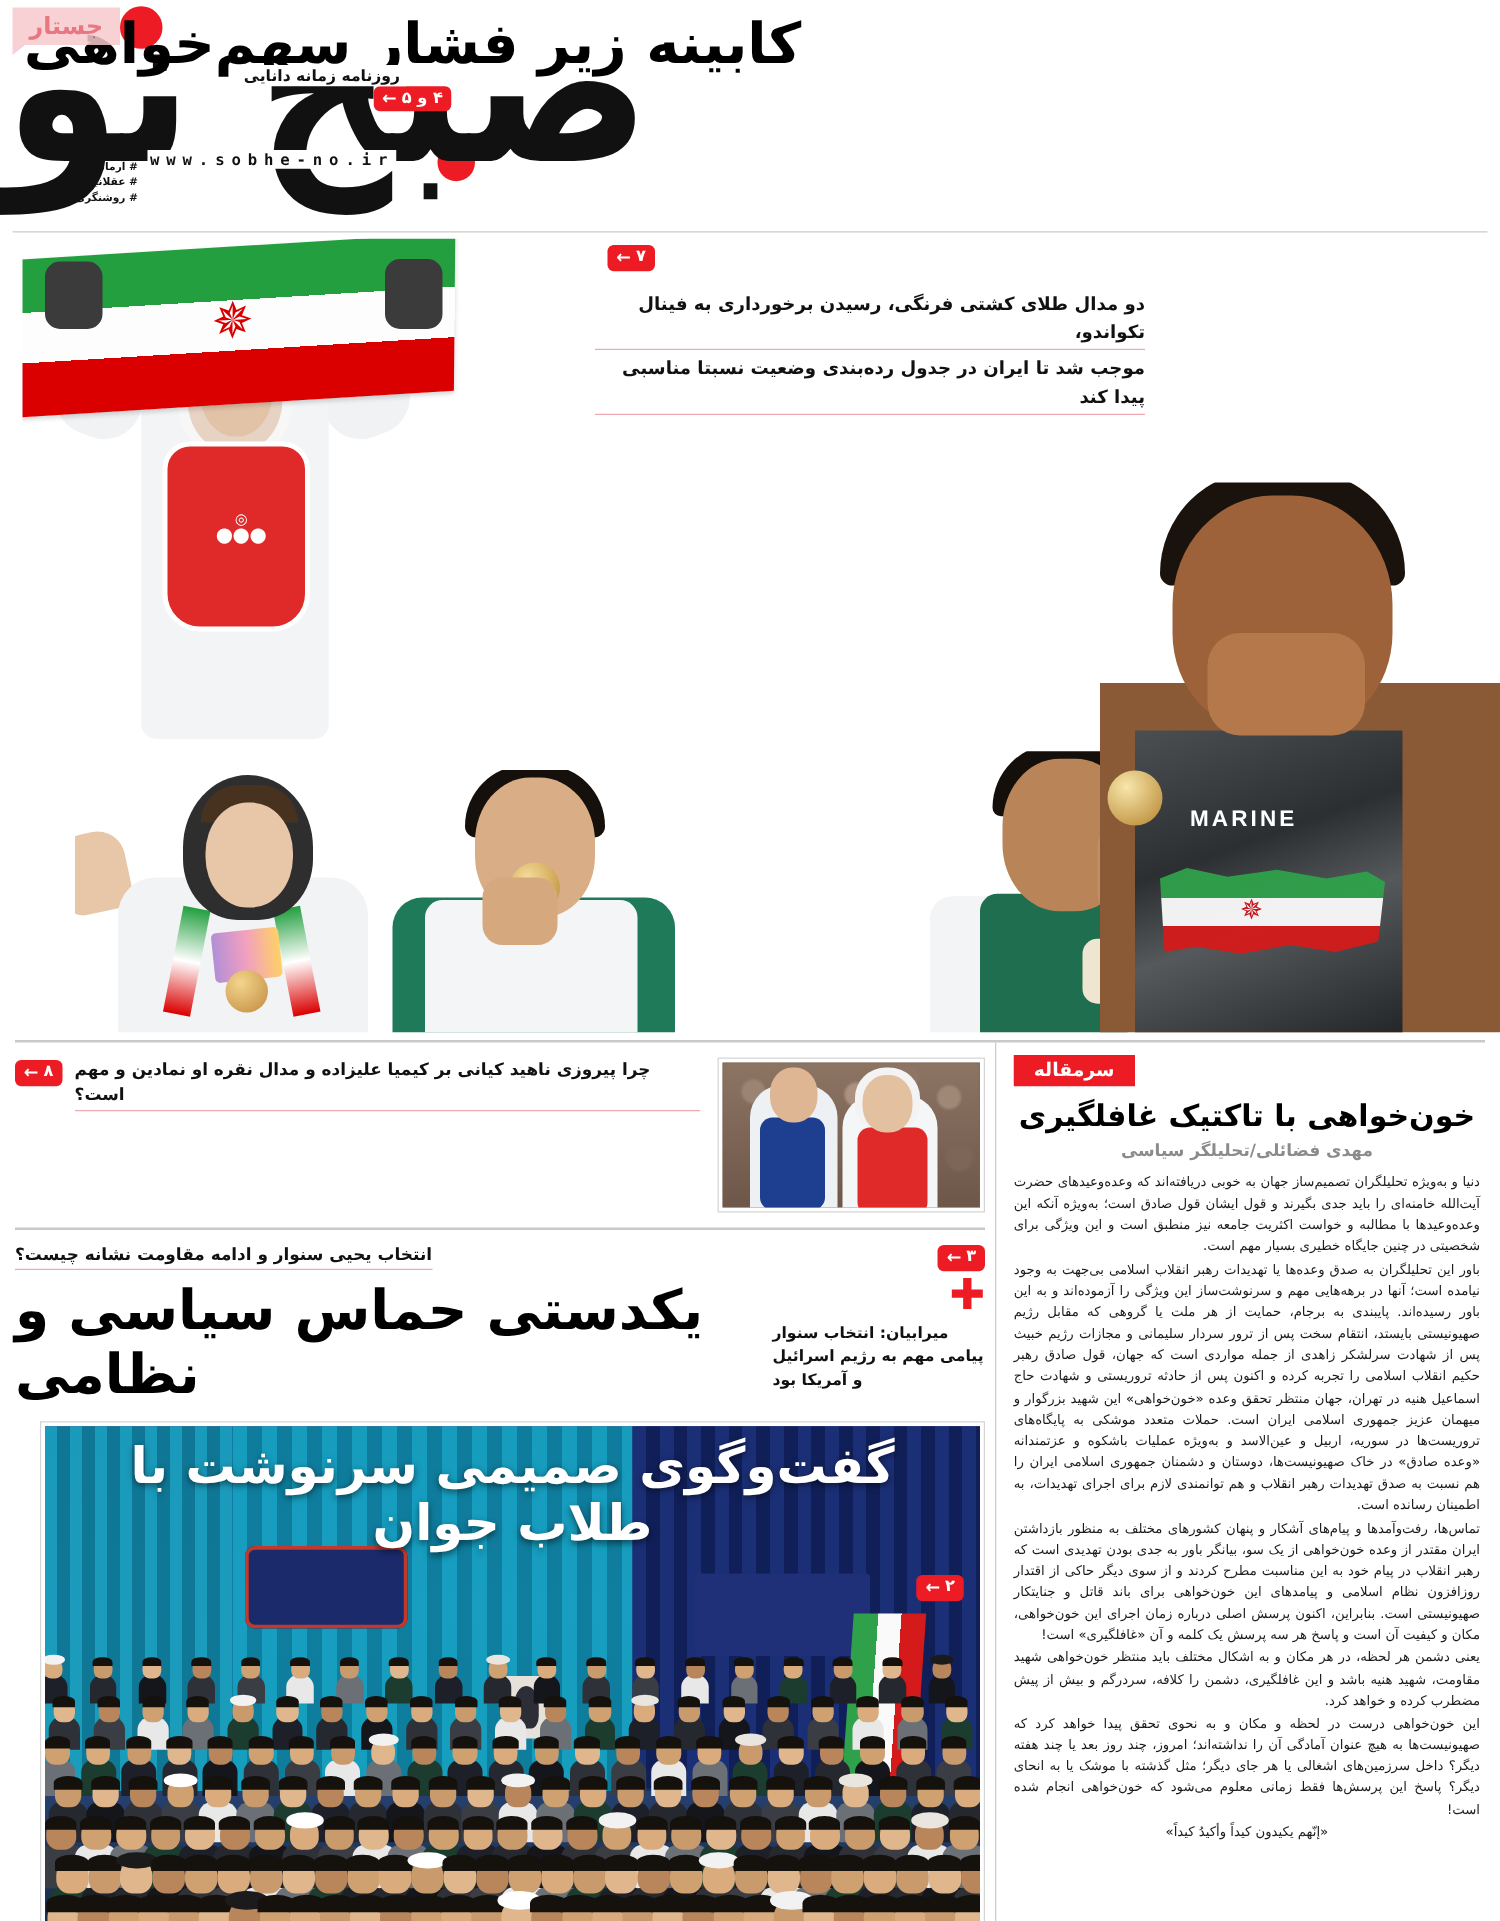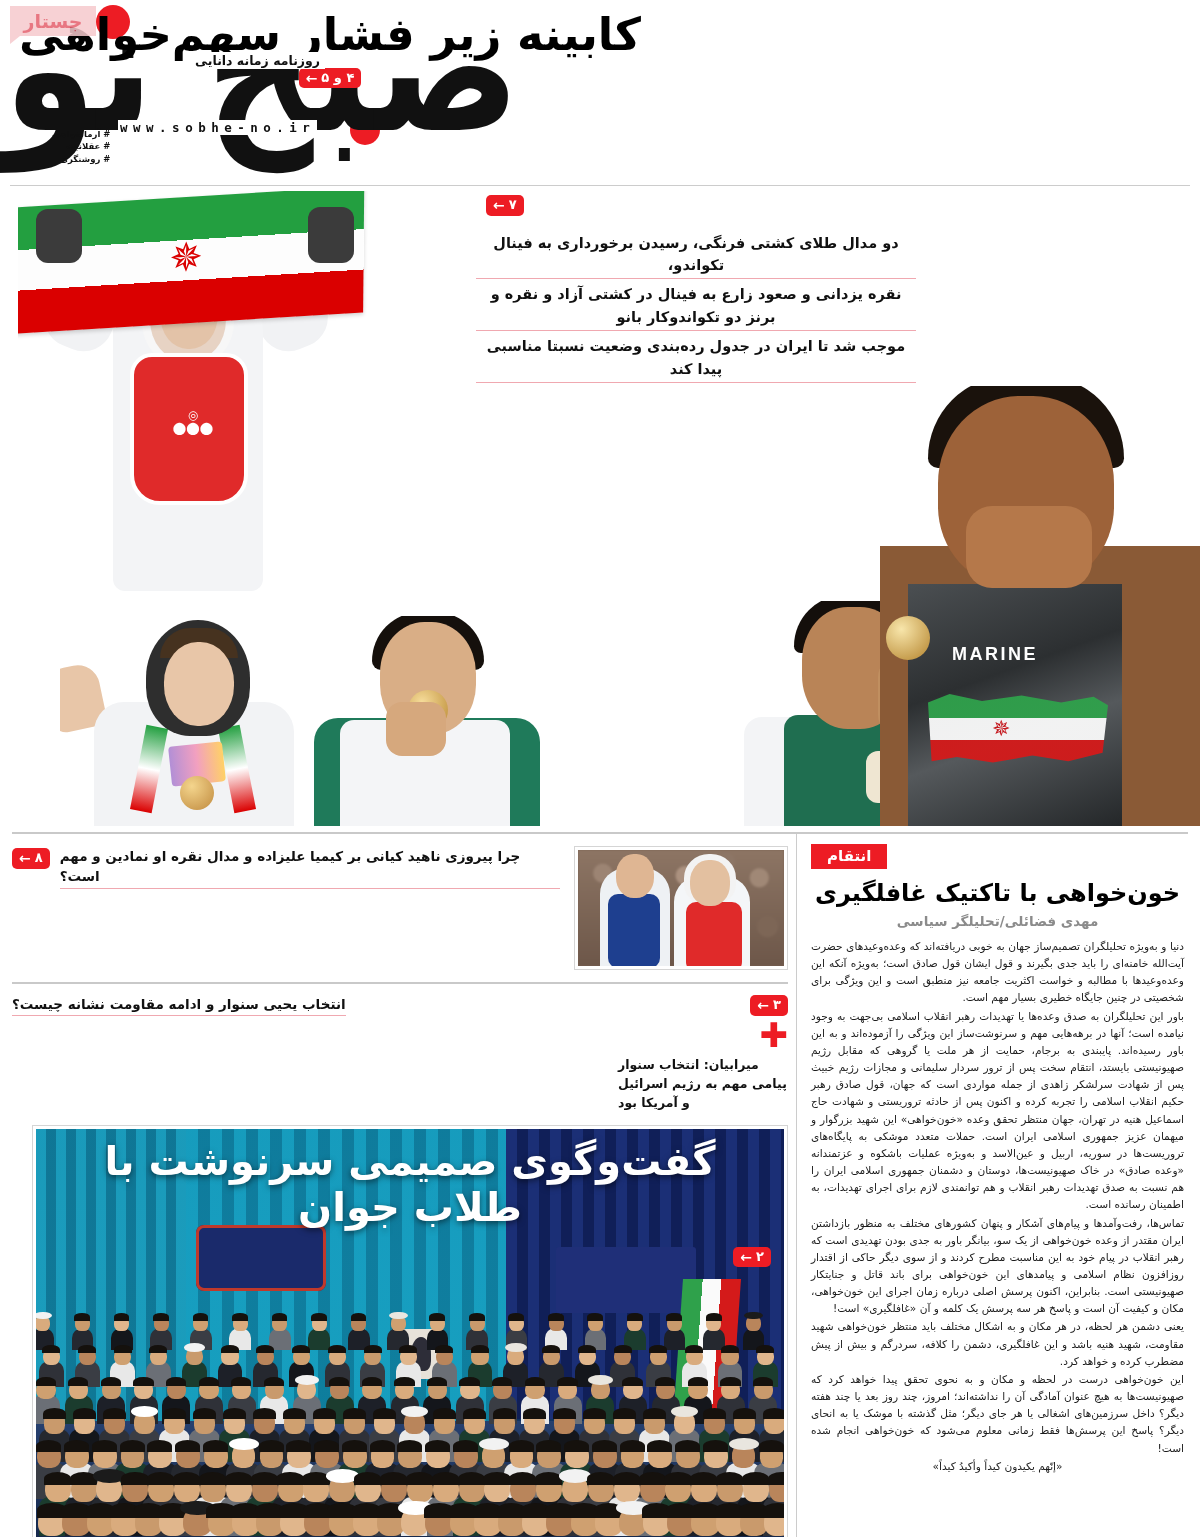--- a/index.html
+++ b/index.html
@@ -182,21 +182,21 @@
   .mr-hands { position:absolute; left:86px; top:120px; width:126px; height:82px; background:#b5784a; border-radius:26px; }
   .mr-medal2 { position:absolute; left:6px; top:230px; width:44px; height:44px; border-radius:50%; background:radial-gradient(circle at 35% 30%, #f8e6ab, #b4832c); }
 
   .sports-text { position:absolute; right:0; top:0; width:720px; padding:8px 14px 0 0; z-index:8; }
   .sp-badge-row { text-align:left; padding-left:6px; }
   .sp-head {
     text-align:right; direction:rtl; font-size:60px; font-weight:700; color:#000;
     line-height:1.1; margin-top:2px; letter-spacing:-2px; white-space:nowrap;
   }
   .sp-deck {
-    direction:rtl; text-align:center; margin:16px 6px 0 0; width:440px; margin-right:270px;
+    direction:rtl; text-align:right; margin:16px 6px 0 0; width:440px; margin-right:270px;
   }
   .sp-deck p {
     font-size:14.5px; font-weight:700; line-height:1.55; color:#111;
     border-bottom:1.5px solid #f0a8b0; padding-bottom:2px; margin-bottom:4px;
   }
 
   .hr-strong { height:2px; background:#c9c9c9; margin:6px 12px 0 12px; }
 
   
   .lower { position:relative; width:1200px; display:flex; direction:rtl; }
@@ -388,32 +388,31 @@
 
     <div class="sports-text">
       <div class="sp-badge-row">
         <span class="pagebadge">
           <span>۷</span>
           <span class="arw">←</span>
         </span>
       </div>
       <div class="sp-deck">
         <p>دو مدال طلای کشتی فرنگی، رسیدن برخورداری به فینال تکواندو،</p>
-        <p>نقره یزدانی و صعود زارع به فینال در کشتی آزاد و نقره و برنز دو تکواندوکار بانو</p>
         <p>موجب شد تا ایران در جدول رده‌بندی وضعیت نسبتا مناسبی پیدا کند</p>
       </div>
     </div>
   </div>
 
   <div class="hr-strong"></div>
 
   <div class="lower">
 
     <div class="col-right">
-      <div class="sarmaghale-tag">انتقام</div>
+      <div class="sarmaghale-tag">سرمقاله</div>
       <div class="ed-title">خون‌خواهی با تاکتیک غافلگیری</div>
       <div class="ed-author">مهدی فضائلی/تحلیلگر سیاسی</div>
       <div class="ed-body">
         <p>دنیا و به‌ویژه تحلیلگران تصمیم‌ساز جهان به خوبی دریافته‌اند که وعده‌وعیدهای حضرت آیت‌الله خامنه‌ای را باید جدی بگیرند و قول ایشان قول صادق است؛ به‌ویژه آنکه این وعده‌وعیدها با مطالبه و خواست اکثریت جامعه نیز منطبق است و این ویژگی برای شخصیتی در چنین جایگاه خطیری بسیار مهم است.</p>
         <p>باور این تحلیلگران به صدق وعده‌ها یا تهدیدات رهبر انقلاب اسلامی بی‌جهت به وجود نیامده است؛ آنها در برهه‌هایی مهم و سرنوشت‌ساز این ویژگی را آزموده‌اند و به این باور رسیده‌اند. پایبندی به برجام، حمایت از هر ملت یا گروهی که مقابل رژیم صهیونیستی بایستد، انتقام سخت پس از ترور سردار سلیمانی و مجازات رژیم خبیث پس از شهادت سرلشکر زاهدی از جمله مواردی است که جهان، قول صادق رهبر حکیم انقلاب اسلامی را تجربه کرده و اکنون پس از حادثه تروریستی و شهادت حاج اسماعیل هنیه در تهران، جهان منتظر تحقق وعده «خون‌خواهی» این شهید بزرگوار و میهمان عزیز جمهوری اسلامی ایران است. حملات متعدد موشکی به پایگاه‌های تروریست‌ها در سوریه، اربیل و عین‌الاسد و به‌ویژه عملیات باشکوه و عزتمندانه «وعده صادق» در خاک صهیونیست‌ها، دوستان و دشمنان جمهوری اسلامی ایران را هم نسبت به صدق تهدیدات رهبر انقلاب و هم توانمندی لازم برای اجرای تهدیدات، به اطمینان رسانده است.</p>
         <p>تماس‌ها، رفت‌وآمدها و پیام‌های آشکار و پنهان کشورهای مختلف به منظور بازداشتن ایران مقتدر از وعده خون‌خواهی از یک سو، بیانگر باور به جدی بودن تهدیدی است که رهبر انقلاب در پیام خود به این مناسبت مطرح کردند و از سوی دیگر حاکی از اقتدار روزافزون نظام اسلامی و پیامدهای این خون‌خواهی برای باند قاتل و جنایتکار صهیونیستی است. بنابراین، اکنون پرسش اصلی درباره زمان اجرای این خون‌خواهی، مکان و کیفیت آن است و پاسخ هر سه پرسش یک کلمه و آن «غافلگیری» است!</p>
         <p>یعنی دشمن هر لحظه، در هر مکان و به اشکال مختلف باید منتظر خون‌خواهی شهید مقاومت، شهید هنیه باشد و این غافلگیری، دشمن را کلافه، سردرگم و بیش از پیش مضطرب کرده و خواهد کرد.</p>
         <p>این خون‌خواهی درست در لحظه و مکان و به نحوی تحقق پیدا خواهد کرد که صهیونیست‌ها به هیچ عنوان آمادگی آن را نداشته‌اند؛ امروز، چند روز بعد یا چند هفته دیگر؟ داخل سرزمین‌های اشغالی یا هر جای دیگر؛ مثل گذشته با موشک یا به انحای دیگر؟ پاسخ این پرسش‌ها فقط زمانی معلوم می‌شود که خون‌خواهی انجام شده است!</p>
         <p class="center">«إنّهم یکیدون کیداً وأکیدُ کیداً»</p>
       </div>
@@ -455,20 +454,21 @@
             <span>۳</span>
             <span class="arw">←</span>
           </span>
           <span class="plus-icon">✚</span>
           <div class="side-note">میرابیان: انتخاب سنوار پیامی مهم به رژیم اسرائیل و آمریکا بود</div>
         </div>
         <div class="story-b-text">
           <div class="kicker2">
             <span>انتخاب یحیی سنوار و ادامه مقاومت نشانه چیست؟</span>
           </div>
+          <div class="head2">یکدستی حماس سیاسی و نظامی</div>
         </div>
       </div>
 
       <div class="bigphoto">
         <div class="bp-inner">
           <div class="bp-curtainL"></div>
           <div class="bp-curtainM"></div>
           <div class="bp-curtainR"></div>
           <div class="bp-banner">
             <div class="bp-portrait"></div>

